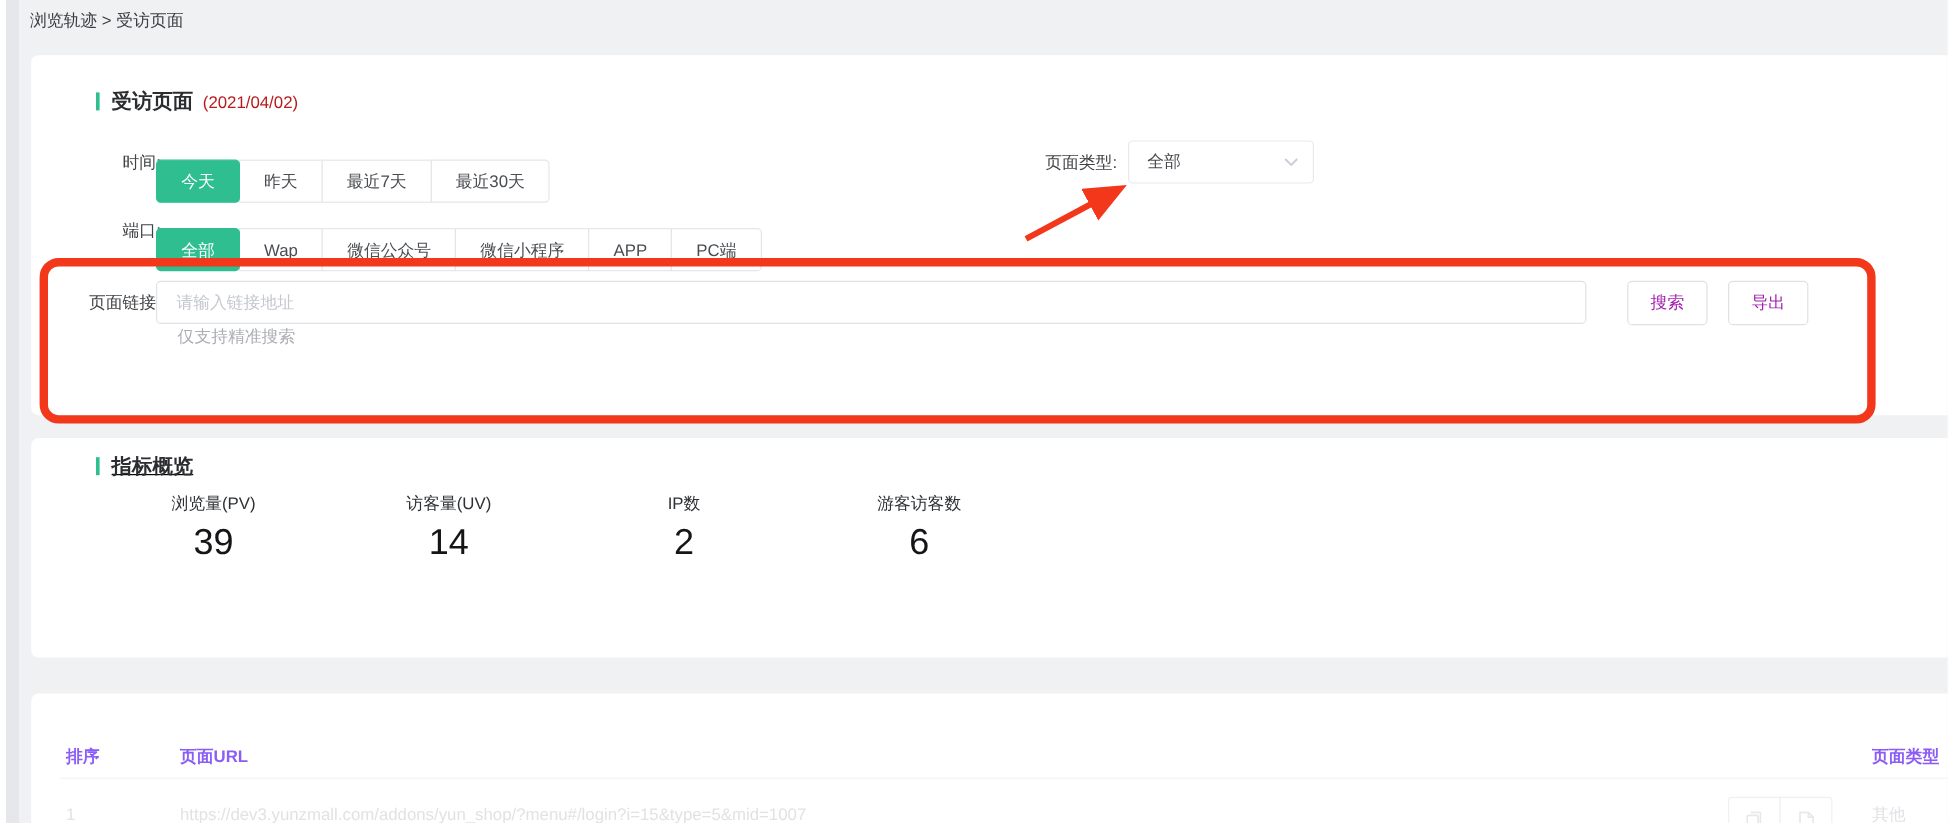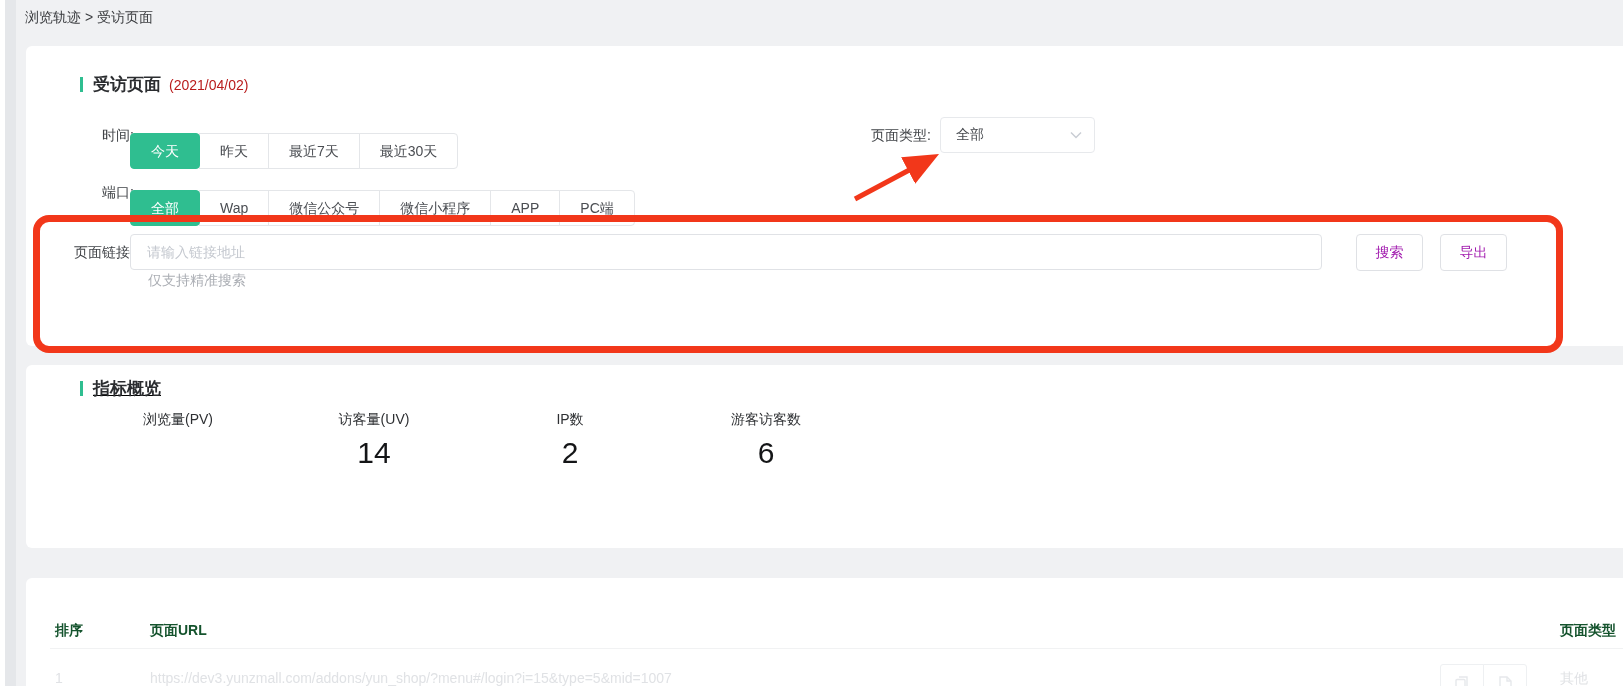--- a/index.html
+++ b/index.html
@@ -46,21 +46,21 @@
   .btn { position:absolute; top:0; width:67px; height:37px; background:#fff; border:1px solid #dfe1e5;
          border-radius:4px; font-size:14px; color:#a21caf; cursor:pointer;
          font-family:"Liberation Sans","DejaVu Sans",sans-serif; }
   .hint { position:absolute; left:122px; top:226px; font-size:14px; color:#abaeb4; }
 
   .metrics-row { position:absolute; left:54px; top:46px; display:flex; }
   .metric { width:196px; text-align:center; }
   .metric .lbl { font-size:14px; color:#2e3033; margin-bottom:7px; }
   .metric .num { font-size:30px; color:#141517; }
 
-  .th { position:absolute; top:44px; font-size:14px; font-weight:bold; color:#14532d; }
+  .th { position:absolute; top:44px; font-size:14px; font-weight:bold; color:#8b5cf6; }
   .tdivider { position:absolute; left:24px; right:0; top:70px; border-top:1px solid #f1f2f3; }
   .td { position:absolute; top:92px; font-size:14px; color:#e0e2e5; }
   .mini-btn { position:absolute; top:86px; width:44px; height:40px; background:#fff; border:1px solid #eef0f2;
               display:flex; align-items:center; justify-content:center; cursor:pointer; }
 
   .red-rect { position:absolute; left:33px; top:215px; width:1530px; height:138px;
               border:7px solid #f2371a; border-radius:16px; pointer-events:none; z-index:5; }
   .red-arrow { position:absolute; left:840px; top:148px; pointer-events:none; z-index:5; }
 </style>
 </head>
@@ -119,20 +119,21 @@
 </div>
 
 <div class="card card-metrics">
   <div class="sec-title" style="left:54px; top:12px;text-decoration:underline;">
     <span class="green-bar"></span>
     <span class="t">指标概览</span>
   </div>
   <div class="metrics-row">
     <div class="metric">
       <div class="lbl">浏览量(PV)</div>
+      <div class="num">39</div>
     </div>
     <div class="metric">
       <div class="lbl">访客量(UV)</div>
       <div class="num">14</div>
     </div>
     <div class="metric">
       <div class="lbl">IP数</div>
       <div class="num">2</div>
     </div>
     <div class="metric">

